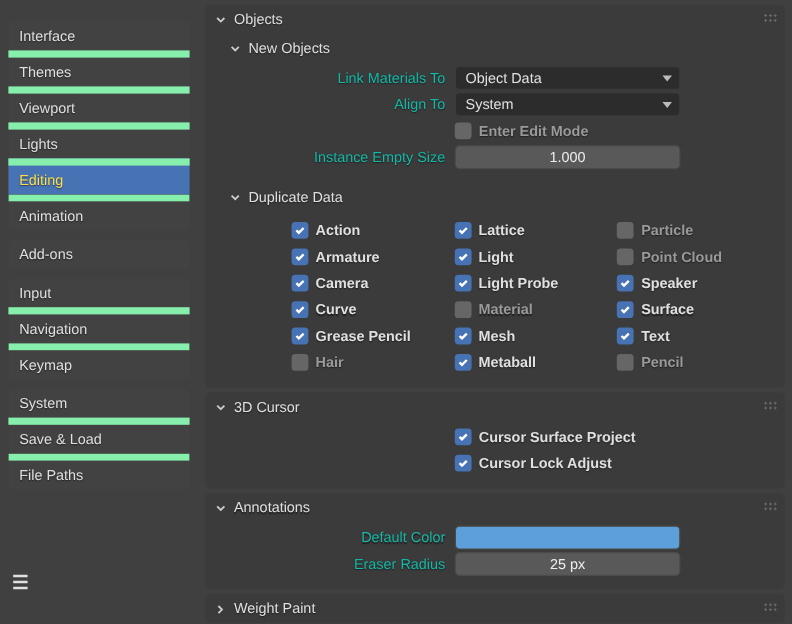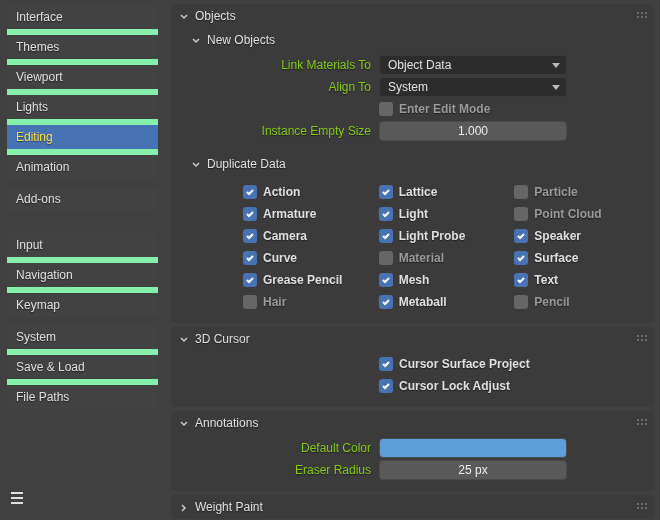--- a/index.html
+++ b/index.html
@@ -1,20 +1,20 @@
 <!DOCTYPE html>
 <html><head>
 <meta charset="utf-8">
 <style>
   * { box-sizing: border-box; margin: 0; padding: 0; font-family: -apple-system, "Segoe UI", Arial, sans-serif; }
   body { background: #404040; color: #e0e0e0; font-size: 12px; width: 660px; height: 520px; overflow: hidden; }
   .wrap { display: flex; height: 100%; }
 
   
-  .sidebar { width: 165px; padding: 5px 7px; display: flex; flex-direction: column; gap: 5px; }
+  .sidebar { width: 165px; padding: 18px 7px; display: flex; flex-direction: column; gap: 5px; }
   .side-group { display: flex; flex-direction: column; }
   .side-item { background:#424242; padding: 5px 9px; border-radius: 0; border-top: 6px solid #86efac; cursor: pointer; text-shadow: 0 1px 1px rgba(0,0,0,.5);}
   .side-item:first-child { border-top:none; border-radius: 4px 4px 0 0;}
   .side-item:last-child { border-radius: 0 0 4px 4px;}
   .side-item:only-child { border-radius:4px; }
   .side-item.active { background:#4772b3; color:#fde047; }
   .spacer { flex: 1; }
   .hamburger { padding:6px 2px; }
   .hamburger svg { width:16px; height:16px; fill:none; stroke:#e0e0e0; stroke-width:2;}
 
@@ -25,21 +25,21 @@
   .panel { background:#3b3b3b; border-radius:4px; }
   .panel-hdr { display:flex; align-items:center; padding:5px 8px; gap:6px; text-shadow: 0 1px 1px rgba(0,0,0,.5); position:relative;}
   .panel-hdr.sub { padding-left:20px; }
   .grip { position:absolute; right:6px; top:7px; width:12px; height:8px; opacity:.25;
           background-image: radial-gradient(#fff 1px, transparent 1px);
           background-size: 4px 4px;}
   .chev { width:10px; height:10px; flex:none; }
   .chev svg { width:10px; height:10px; fill:none; stroke:#ccc; stroke-width:1.5;}
   .panel-body { padding: 2px 8px 10px 8px; }
   .row { display:flex; align-items:center; height:22px; gap:8px; }
-  .row-label { width: 192px; text-align:right; color:#84cc16; text-shadow:0 1px 1px rgba(0,0,0,.5);}
+  .row-label { width: 192px; text-align:right; color:#14b8a6; text-shadow:0 1px 1px rgba(0,0,0,.5);}
   .row-ctrl { flex:1; max-width:188px;}
   
   .dropdown { background:#2c2c2c; border:1px solid #3a3a3a; border-radius:4px; height:20px; padding:0 18px 0 8px; display:flex; align-items:center; position:relative; width:100%; cursor:pointer;}
   .dropdown::after { content:""; position:absolute; right:6px; top:7px; width:0; height:0; border-left:4px solid transparent; border-right:4px solid transparent; border-top:5px solid #bbb;}
   .numfield { background:#595959; border:1px solid #4b4b4b; border-radius:4px; height:20px; display:flex; align-items:center; justify-content:center; width:100%; color:#eee;text-align:center;}
   .numfield-blue { background:#598fd0; border:1px solid #4b4b4b; border-radius:4px; height:20px; width:100%;}
   
   .checkline { display:flex; align-items:center; height:22px; }
   .checkleft { width:200px; }
   
@@ -62,21 +62,21 @@
 
     <div id="side-groups">
         <div class="side-group" style="margin-bottom: 8px;">
           <div class="side-item">Interface</div>
           <div class="side-item">Themes</div>
           <div class="side-item">Viewport</div>
           <div class="side-item">Lights</div>
           <div class="side-item active">Editing</div>
           <div class="side-item">Animation</div>
         </div>
-        <div class="side-group" style="margin-bottom: 22px;">
+        <div class="side-group" style="margin-bottom: 8px;">
           <div class="side-item">Add-ons</div>
         </div>
         <div class="side-group" style="margin-bottom: 8px;">
           <div class="side-item">Input</div>
           <div class="side-item">Navigation</div>
           <div class="side-item">Keymap</div>
         </div>
         <div class="side-group" style="margin-bottom: 8px;">
           <div class="side-item">System</div>
           <div class="side-item">Save &amp; Load</div>

